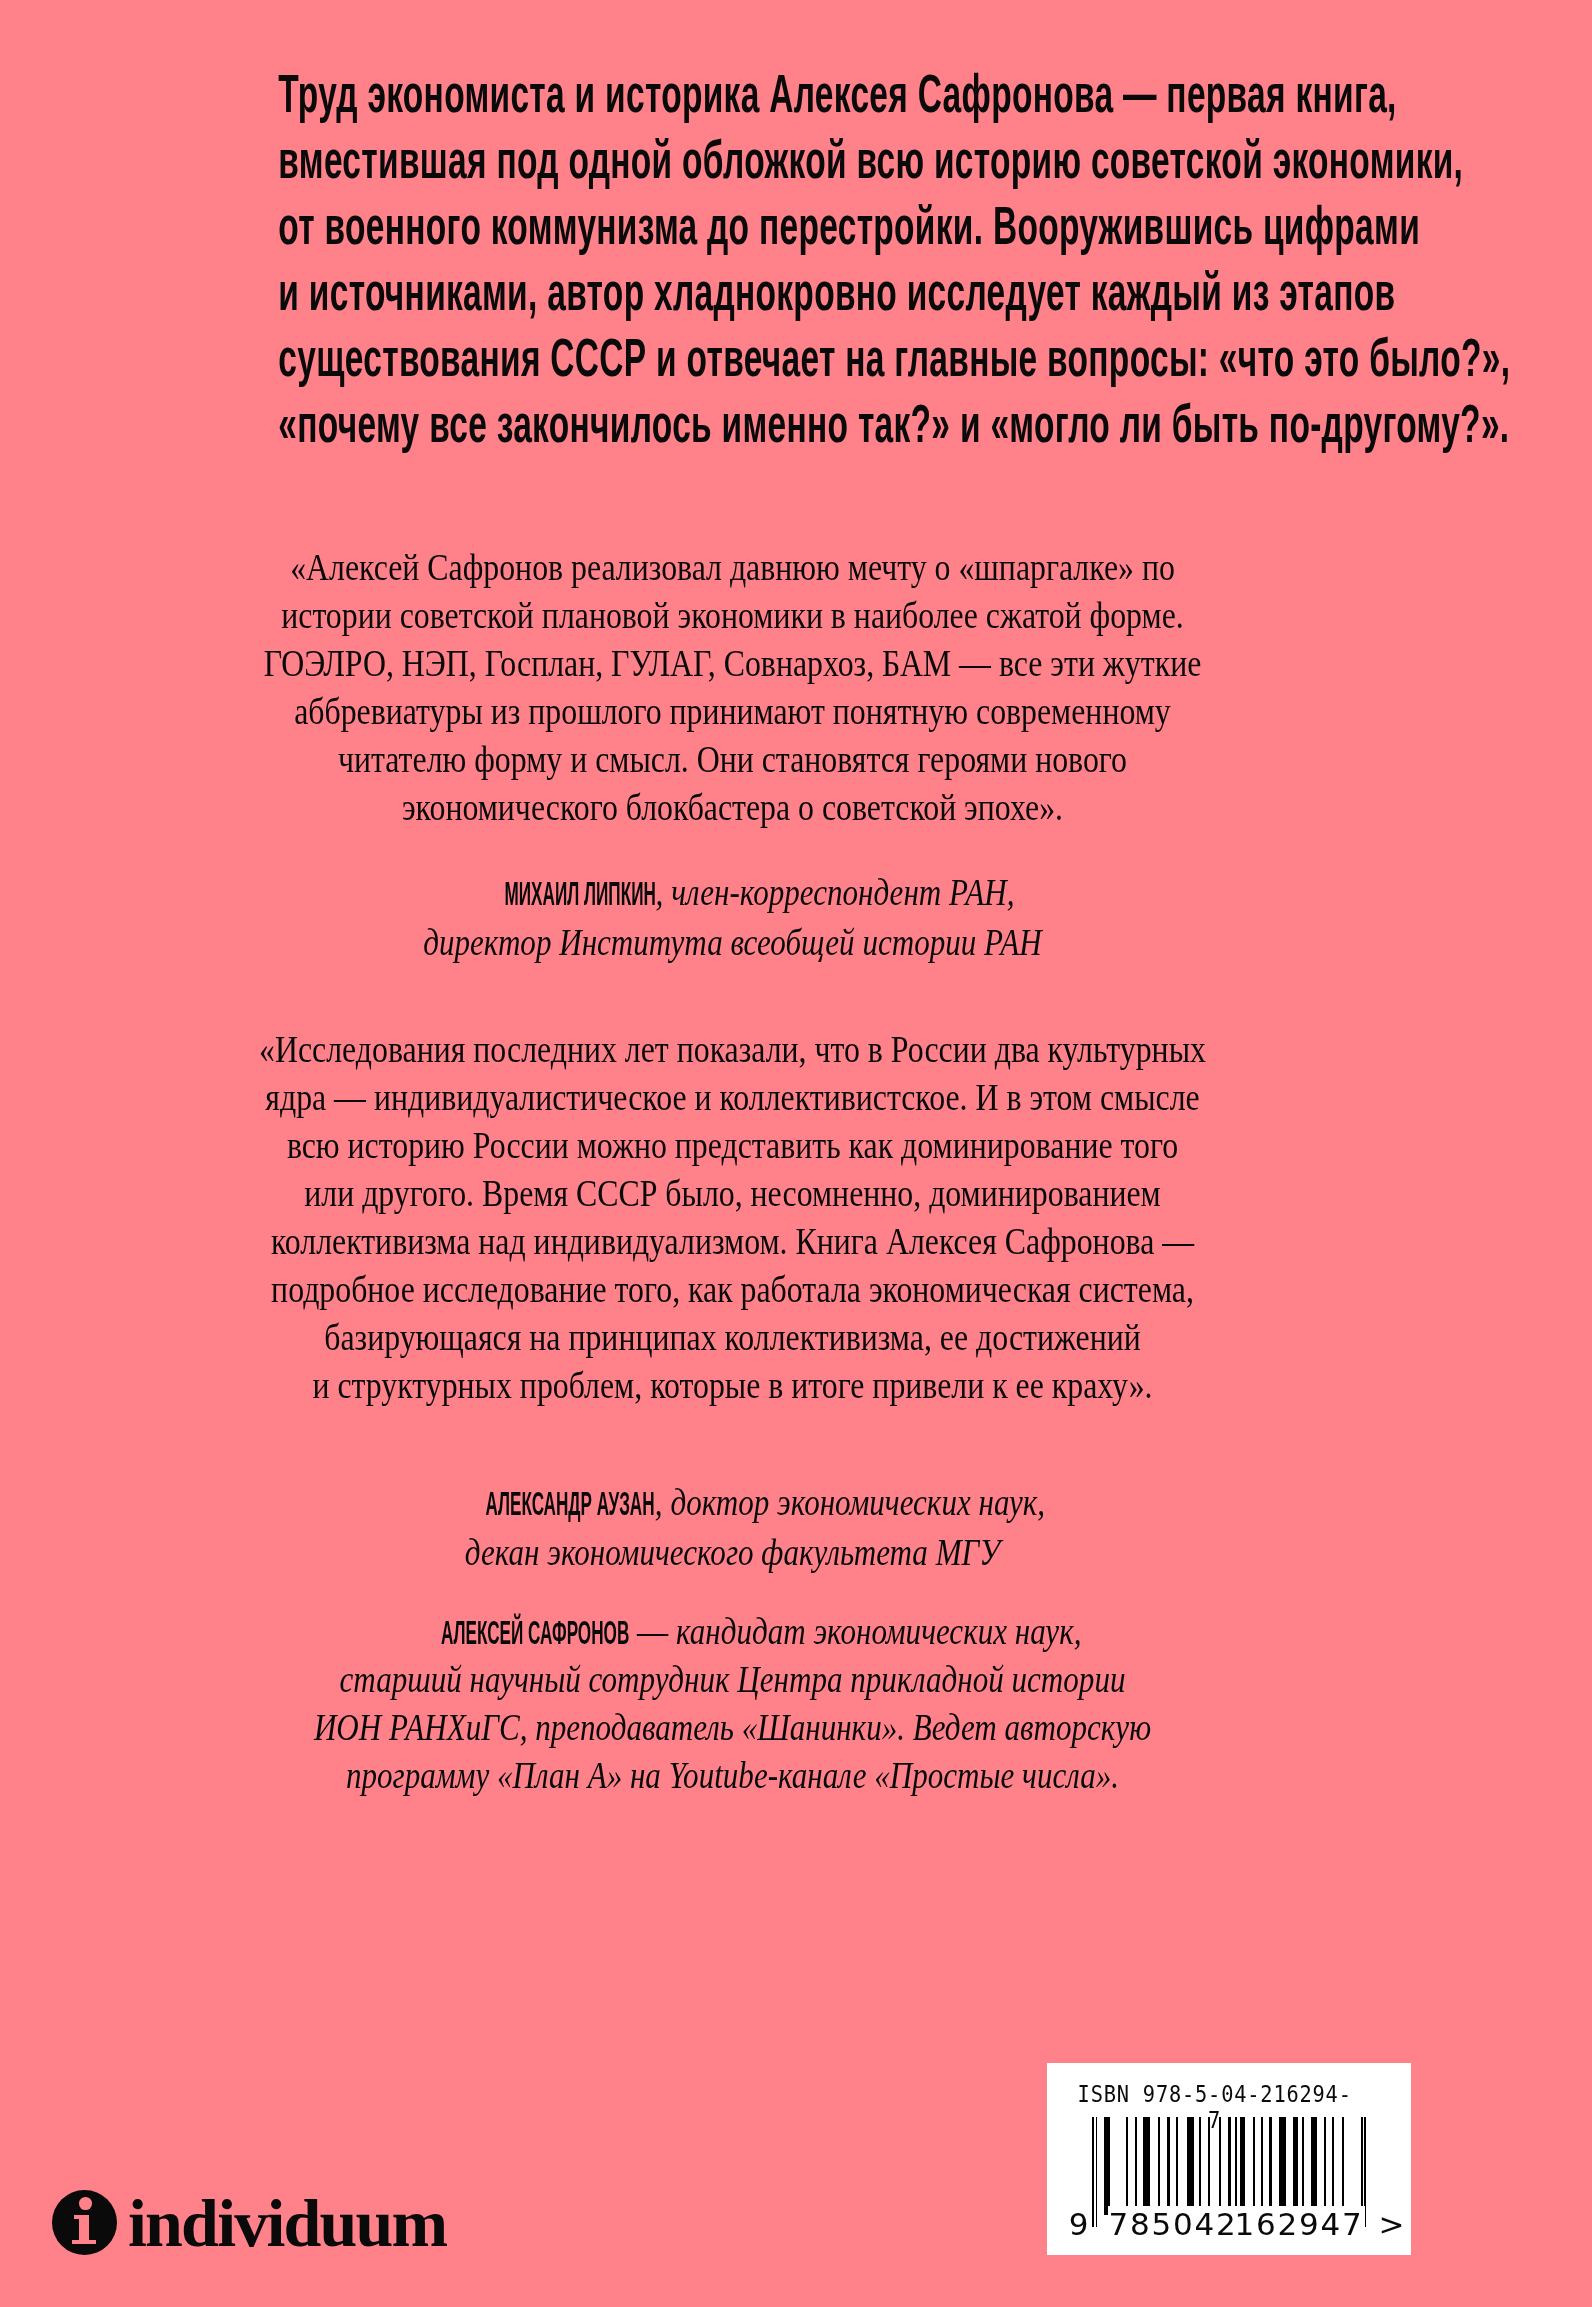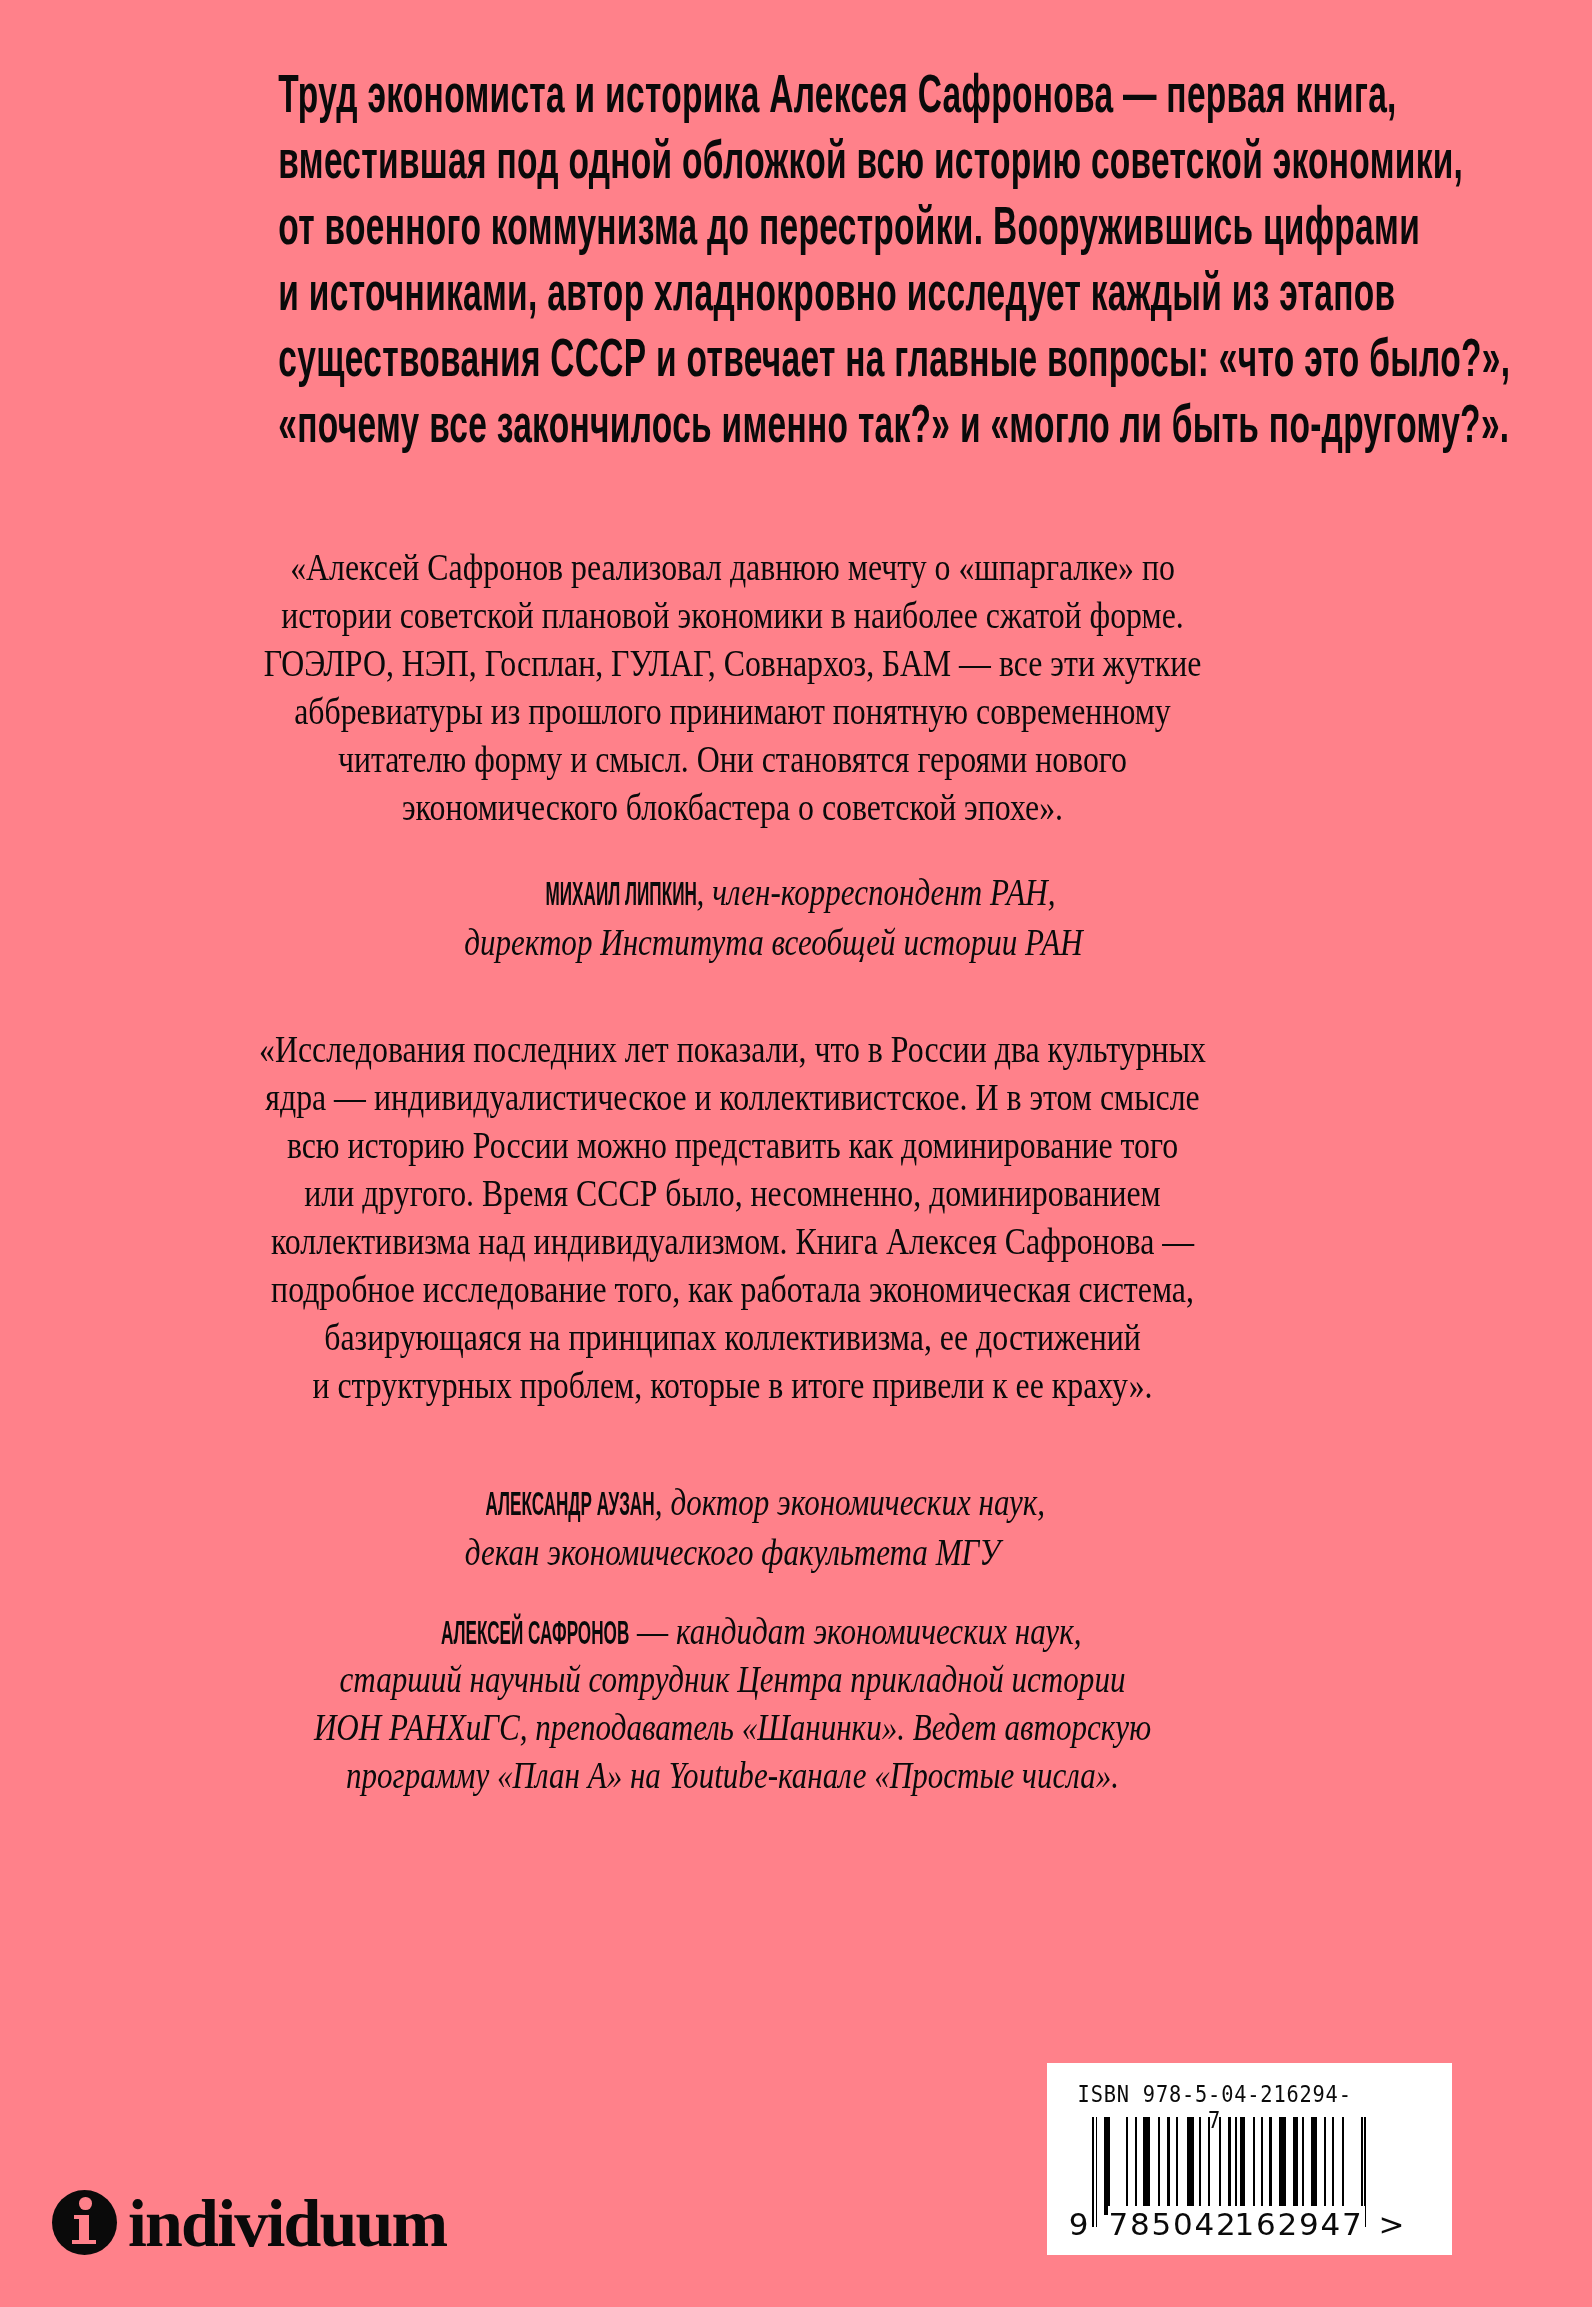--- a/index.html
+++ b/index.html
@@ -41,21 +41,21 @@
 
   .attrib .line {
     font-family: "Liberation Serif", serif;
     font-style: italic;
     font-size: 37px;
     line-height: 50px;
     height: 50px;
     transform: scaleX(0.84);
     transform-origin: center;
   }
-  #attrib1 { top: 868px; margin-left: 41px; }
+  #attrib1 { top: 868px; }
   #attrib2 { top: 1478px; }
   #bio { top: 1608px; }
   #bio .line { line-height: 48px; height: 48px; }
 
   .name {
     font-family: "Liberation Sans", sans-serif;
     font-style: normal;
     font-weight: bold;
     font-size: 34px;
     display: inline-block;
@@ -88,21 +88,21 @@
     margin-left: 11px;
     font-family: "Liberation Serif", serif;
     font-weight: bold;
     font-size: 68px;
     letter-spacing: -1.8px;
     line-height: 1;
   }
 
   
   #barcode {
-    position: absolute; left: 1047px; top: 2063px; width: 364px; height: 192px; background: #ffffff; padding-left: 41px;
+    position: absolute; left: 1047px; top: 2063px; width: 364px; height: 192px; background: #ffffff;
   }
   #isbn-text {
     position: absolute; left: 25px; top: 18px; width: 317px;
     font-family: "DejaVu Sans Mono", monospace; font-size: 22.6px; letter-spacing: 0.9px; text-align: center;
     transform: scaleX(0.9); transform-origin: left center;
   }
   #bars { position: absolute; left: 45px; top: 54px; width: 276px; height: 100px; }
   #bars span { position: absolute; top: 0; background: #000; }
   #ean-digits {
     position: absolute; left: 13.6px; top: 143px; width: 344px;

